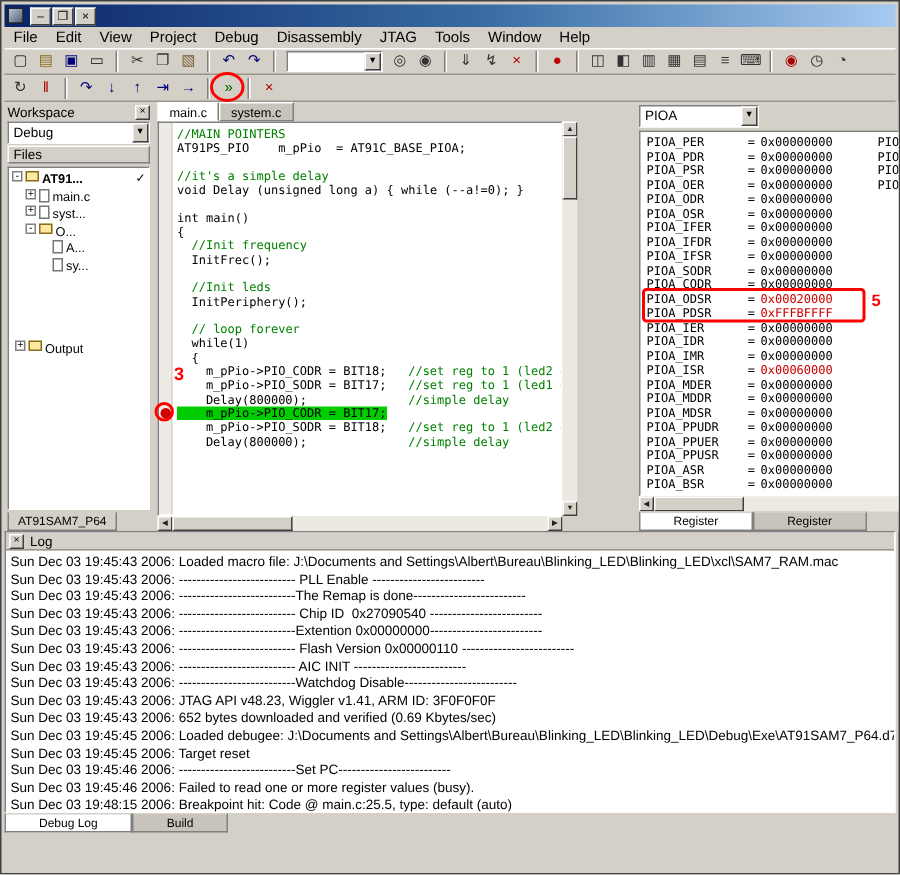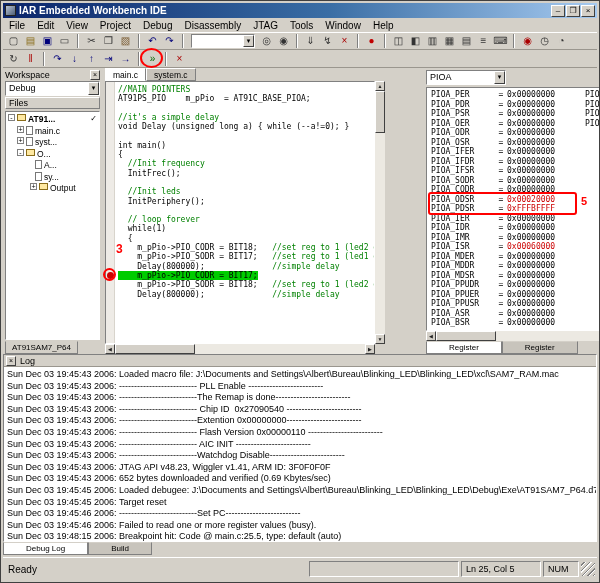--- a/index.html
+++ b/index.html
@@ -122,21 +122,20 @@
   #ann-editor-num{position:absolute;left:115px;top:241px;color:var(--annotation,#ff0000);
     font-weight:bold;font-size:12px;z-index:60;}
 </style>
 </head>
 <body>
 
 <div class="win">
 
   <div class="titlebar">
     <span class="app-icon"></span>
-    <span class="title-text">IAR Embedded Workbench IDE</span>
     <span class="win-ctrl">–</span>
     <span class="win-ctrl">❐</span>
     <span class="win-ctrl">×</span>
   </div>
 
   <div class="menubar">
       <div class="menu-item">File</div>
       <div class="menu-item">Edit</div>
       <div class="menu-item">View</div>
       <div class="menu-item">Project</div>
@@ -304,21 +303,21 @@
         <div class="tree-row" style="padding-left: 20px;">
           <span class="expander-space"></span>
           <span class="node-icon file"></span>
           <span class="node-label">A...</span>
         </div>
         <div class="tree-row" style="padding-left: 20px;">
           <span class="expander-space"></span>
           <span class="node-icon file"></span>
           <span class="node-label">sy...</span>
         </div>
-        <div class="tree-row" style="padding-left: 24px;">
+        <div class="tree-row" style="padding-left: 4px; margin-top: 44px;">
           <span class="expander">+</span>
           <span class="node-icon folder"></span>
           <span class="node-label">Output</span>
         </div>
       </div>
     <div id="ws-bottomtab">AT91SAM7_P64</div>
   </div>
 
   <div class="splitter" style="left:101px;"></div>
 
@@ -510,24 +509,17 @@
       <span>Log</span>
     </div>
     <div id="log-list"><div class="log-entry">Sun Dec 03 19:45:43 2006: Loaded macro file: J:\Documents and Settings\Albert\Bureau\Blinking_LED\Blinking_LED\xcl\SAM7_RAM.mac</div><div class="log-entry">Sun Dec 03 19:45:43 2006: -------------------------- PLL Enable -------------------------</div><div class="log-entry">Sun Dec 03 19:45:43 2006: --------------------------The Remap is done-------------------------</div><div class="log-entry">Sun Dec 03 19:45:43 2006: -------------------------- Chip ID  0x27090540 -------------------------</div><div class="log-entry">Sun Dec 03 19:45:43 2006: --------------------------Extention 0x00000000-------------------------</div><div class="log-entry">Sun Dec 03 19:45:43 2006: -------------------------- Flash Version 0x00000110 -------------------------</div><div class="log-entry">Sun Dec 03 19:45:43 2006: -------------------------- AIC INIT -------------------------</div><div class="log-entry">Sun Dec 03 19:45:43 2006: --------------------------Watchdog Disable-------------------------</div><div class="log-entry">Sun Dec 03 19:45:43 2006: JTAG API v48.23, Wiggler v1.41, ARM ID: 3F0F0F0F</div><div class="log-entry">Sun Dec 03 19:45:43 2006: 652 bytes downloaded and verified (0.69 Kbytes/sec)</div><div class="log-entry">Sun Dec 03 19:45:45 2006: Loaded debugee: J:\Documents and Settings\Albert\Bureau\Blinking_LED\Blinking_LED\Debug\Exe\AT91SAM7_P64.d79</div><div class="log-entry">Sun Dec 03 19:45:45 2006: Target reset</div><div class="log-entry">Sun Dec 03 19:45:46 2006: --------------------------Set PC-------------------------</div><div class="log-entry">Sun Dec 03 19:45:46 2006: Failed to read one or more register values (busy).</div><div class="log-entry">Sun Dec 03 19:48:15 2006: Breakpoint hit: Code @ main.c:25.5, type: default (auto)</div></div>
   </div>
 
   <div id="bottom-tabs">
       <div class="mini-tab active">Debug Log</div>
       <div class="mini-tab">Build</div>
     </div>
 
-  <div id="statusbar">
-    <span id="status-ready">Ready</span>
-    <span class="status-box" id="status-empty"></span>
-    <span class="status-box" id="status-pos">Ln 25, Col 5</span>
-    <span class="status-box" id="status-num">NUM</span>
-    <span id="grip"></span>
-  </div>
 
   <div class="ann-ring" id="ann-toolbar-ring" style="left: 139px; top: 46.5px; width: 23px; height: 20px;"></div>
   <div id="ann-editor-num">3</div>
   <div class="ann-ring" id="ann-editor-ring" style="left: 102px; top: 267px; width: 13px; height: 13px;"></div>
 </div>
 
 </body></html>

